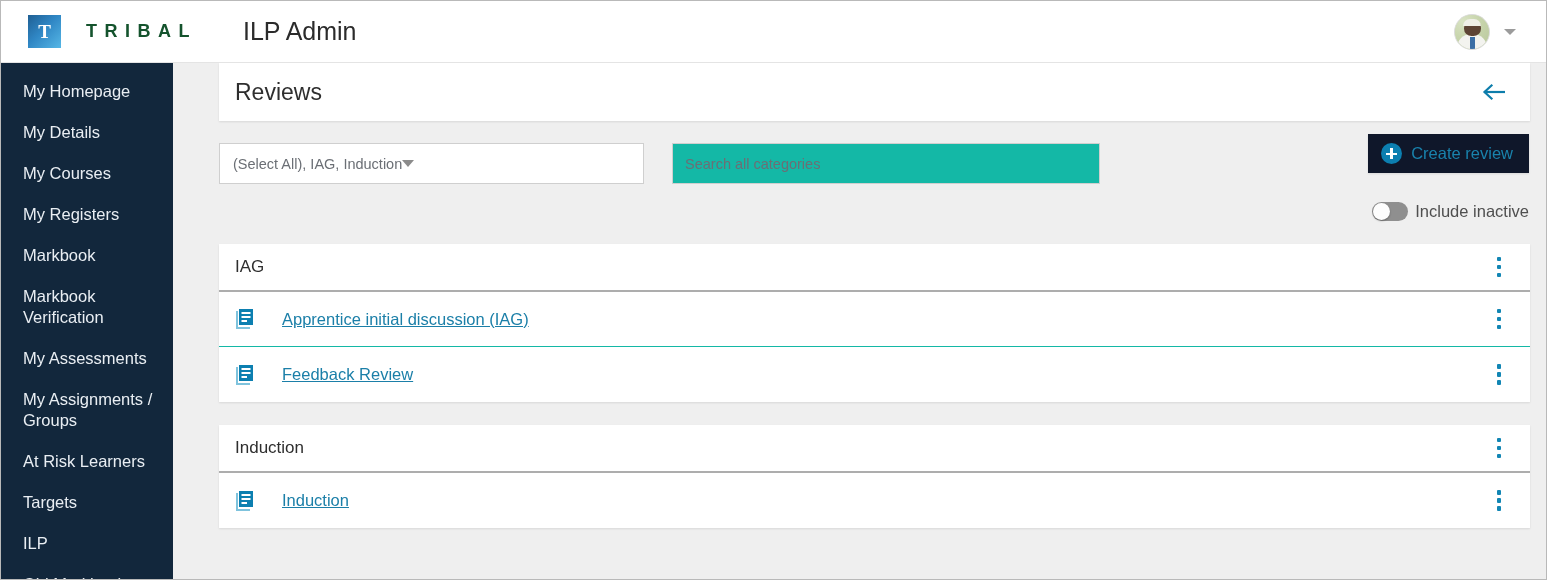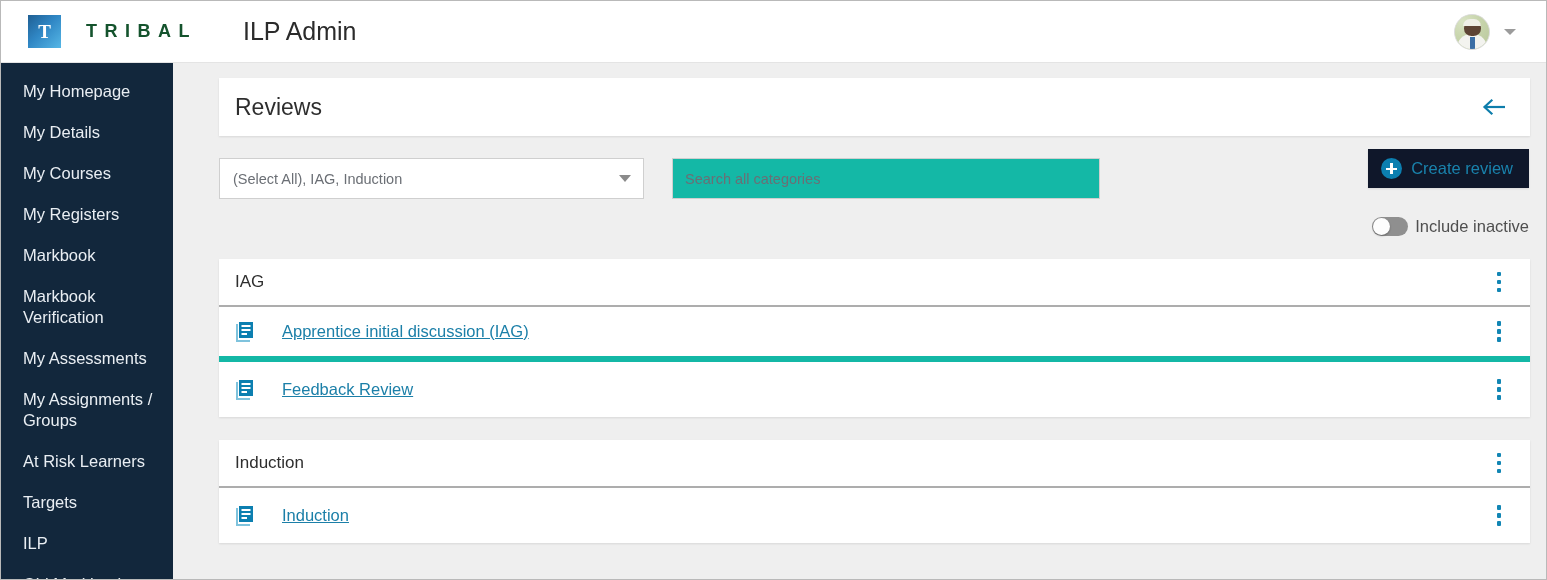--- a/index.html
+++ b/index.html
@@ -165,21 +165,20 @@
     margin: 0 16px 0 17px;
     box-shadow: 0 1px 2px rgba(0,0,0,0.10);
   }
 
   .page-head {
     height: 58px;
     display: flex;
     align-items: center;
     justify-content: space-between;
     padding: 0 18px 0 16px;
-    margin-top: 15px;
   }
 
   .page-title {
     font-size: 23px;
     color: #2e2e2e;
     font-weight: 400;
   }
 
   .back-arrow {
     width: 34px; height: 34px;
@@ -201,21 +200,20 @@
     width: 425px;
     height: 41px;
     background: #ffffff;
     border: 1px solid #cfcfcf;
     display: flex;
     align-items: center;
     padding: 0 12px 0 13px;
     font-size: 14.5px;
     color: #6b6f75;
     cursor: pointer;
-    justify-content: space-between;
   }
 
   .select-caret {
     width: 0; height: 0;
     border-left: 6px solid transparent;
     border-right: 6px solid transparent;
     border-top: 7px solid #8b8b8b;
   }
 
   .search-box {
@@ -318,21 +316,21 @@
   .group-title {
     font-size: 17px;
     color: #2e2e2e;
   }
 
   .review-row {
     height: 55px;
     display: flex;
     align-items: center;
     padding: 0 20px 0 16px;
-    border-bottom: 6px solid #14b8a6;
+    border-bottom: 1px solid #14b8a6;
   }
   .review-row:last-child { border-bottom: none; }
 
   .doc-icon { width: 22px; height: 22px; flex: none; margin-right: 25px; }
 
   .review-link {
     font-size: 16.5px;
     color: #1b7fa8;
     text-decoration: underline;
     cursor: pointer;

